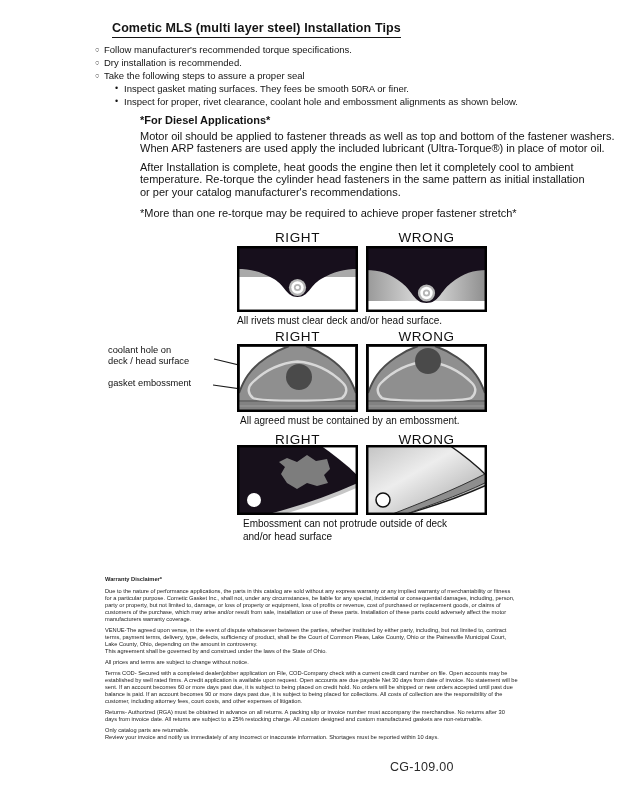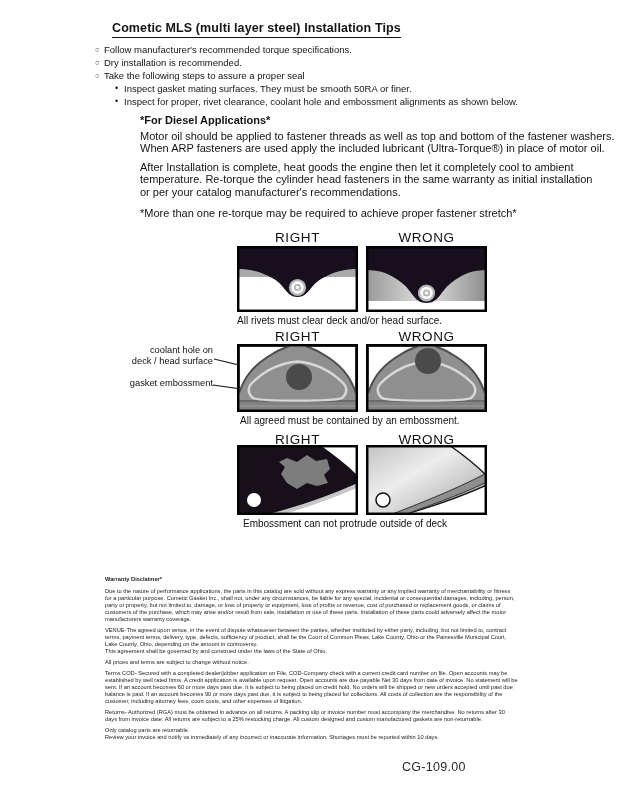--- a/index.html
+++ b/index.html
@@ -28,27 +28,27 @@
   
   .diesel{position:absolute;left:112px;top:114px;width:420px;margin-left:28px;}
   .diesel h2{font-size:11px;font-weight:bold;margin:0 0 4px 0;}
   .diesel .para{margin:0 0 6px 0;font-size:11px;line-height:12.4px;}
   .diesel .para div{white-space:nowrap;}
   
   .figures{position:absolute;left:0;top:230px;width:618px;height:320px;padding-left:43px;}
   .figlabel{position:absolute;width:121px;text-align:center;font-size:13.5px;letter-spacing:.6px;color:#101010;}
   .figbox{position:absolute;width:121px;height:70px;}
   .figcap{position:absolute;font-size:10px;line-height:12.5px;color:#101010;}
-  .callout{position:absolute;width:105px;text-align:right;font-size:9.3px;line-height:11px;color:#101010;}
+  .callout{position:absolute;width:105px;text-align:left;font-size:9.3px;line-height:11px;color:#101010;}
   svg{display:block;}
   
   .disclaimer{position:absolute;left:105px;top:576px;width:413px;font-size:5.7px;line-height:7px;color:#1c1c1c;}
   .disclaimer .dh{font-weight:bold;margin:0 0 5px 0;}
   .disclaimer p{margin:0 0 4px 0;}
-  .footer{position:absolute;left:402px;top:760px;font-size:12.5px;letter-spacing:.3px;color:#2a2a2a;}
+  .footer{position:absolute;left:390px;top:760px;font-size:12.5px;letter-spacing:.3px;color:#2a2a2a;}
 </style>
 </head>
 <body>
 
 <div class="page">
 
   <h1 class="title">Cometic MLS (multi layer steel) Installation Tips</h1>
 
   <div class="bullets">
     <div class="b-line">
@@ -58,37 +58,37 @@
     <div class="b-line">
       <span class="b-mark">○</span>
       <span>Dry installation is recommended.</span>
     </div>
     <div class="b-line">
       <span class="b-mark">○</span>
       <span>Take the following steps to assure a proper seal</span>
     </div>
     <div class="b-line b-sub">
       <span class="b-mark">•</span>
-      <span>Inspect gasket mating surfaces.  They must be smooth 50RA or finer.</span>
+      <span>Inspect gasket mating surfaces.  They fees be smooth 50RA or finer.</span>
     </div>
     <div class="b-line b-sub">
       <span class="b-mark">•</span>
       <span>Inspect for proper, rivet clearance, coolant hole and embossment alignments as shown below.</span>
     </div>
   </div>
 
   <div class="diesel">
     <h2>*For Diesel Applications*</h2>
     <div class="para">
       <div>Motor oil should be applied to fastener threads as well as top and bottom of the fastener washers.</div>
       <div>When ARP fasteners are used apply the included lubricant (Ultra-Torque®) in place of motor oil.</div>
     </div>
     <div class="para">
       <div>After Installation is complete, heat goods the engine then let it completely cool to ambient</div>
-      <div>temperature. Re-torque the cylinder head fasteners in the same warranty as initial installation</div>
+      <div>temperature. Re-torque the cylinder head fasteners in the same pattern as initial installation</div>
       <div>or per your catalog manufacturer's recommendations.</div>
     </div>
     <div class="para" style="margin-top:9px">*More than one re-torque may be required to achieve proper fastener stretch*</div>
   </div>
 
   <div class="figures">
 
     <div class="figlabel" style="left:237px;top:0px">RIGHT</div>
     <div class="figlabel" style="left:366px;top:0px">WRONG</div>
 
@@ -204,20 +204,21 @@
         <rect x="0" y="0" width="121" height="70" fill="#ffffff"></rect>
         <path d="M0,0 H83 C96,9 109,19 121,31 V40 C92,53 62,63 36,70 H0 Z" fill="url(#g3)" stroke="#1a1a1a" stroke-width="1.4"></path>
         <path d="M24,70 C52,59 86,46 121,28 L121,37 C90,52 58,62 38,70 Z" fill="#8e8e8e" stroke="#333333" stroke-width="1"></path>
         <circle cx="17" cy="55" r="7" fill="#ffffff" stroke="#111111" stroke-width="1.5"></circle>
         <rect x="1.2" y="1.2" width="118.6" height="67.6" fill="none" stroke="#000000" stroke-width="2.5"></rect>
       </svg>
     </div>
 
     <div class="figcap" style="left:243px;top:288px">
       <div>Embossment can not protrude outside of deck</div>
+      <div>and/or head surface</div>
     </div>
 
   </div>
 
   <div class="disclaimer">
     <p class="dh">Warranty Disclaimer*</p>
     <p>Due to the nature of performance applications, the parts in this catalog are sold without any express warranty or any implied warranty of merchantability or fitness for a particular purpose.  Cometic Gasket Inc., shall not, under any circumstances, be liable for any special, incidental or consequential damages, including, person, party or property, but not limited to, damage, or loss of property or equipment, loss of profits or revenue, cost of purchased or replacement goods, or claims of customers of the purchase, which may arise and/or result from sale, installation or use of these parts.  Installation of these parts could adversely affect the motor manufacturers warranty coverage.</p>
     <p style="margin-bottom:0">VENUE-The agreed upon venue, in the event of dispute whatsoever between the parties, whether instituted by either party, including, but not limited to, contract terms, payment terms, delivery, type, defects, sufficiency of product, shall be the Court of Common Pleas, Lake County, Ohio or the Painesville Municipal Court, Lake County, Ohio, depending on the amount in controversy.</p>
     <p>This agreement shall be governed by and construed under the laws of the State of Ohio.</p>
     <p>All prices and terms are subject to change without notice.</p>

